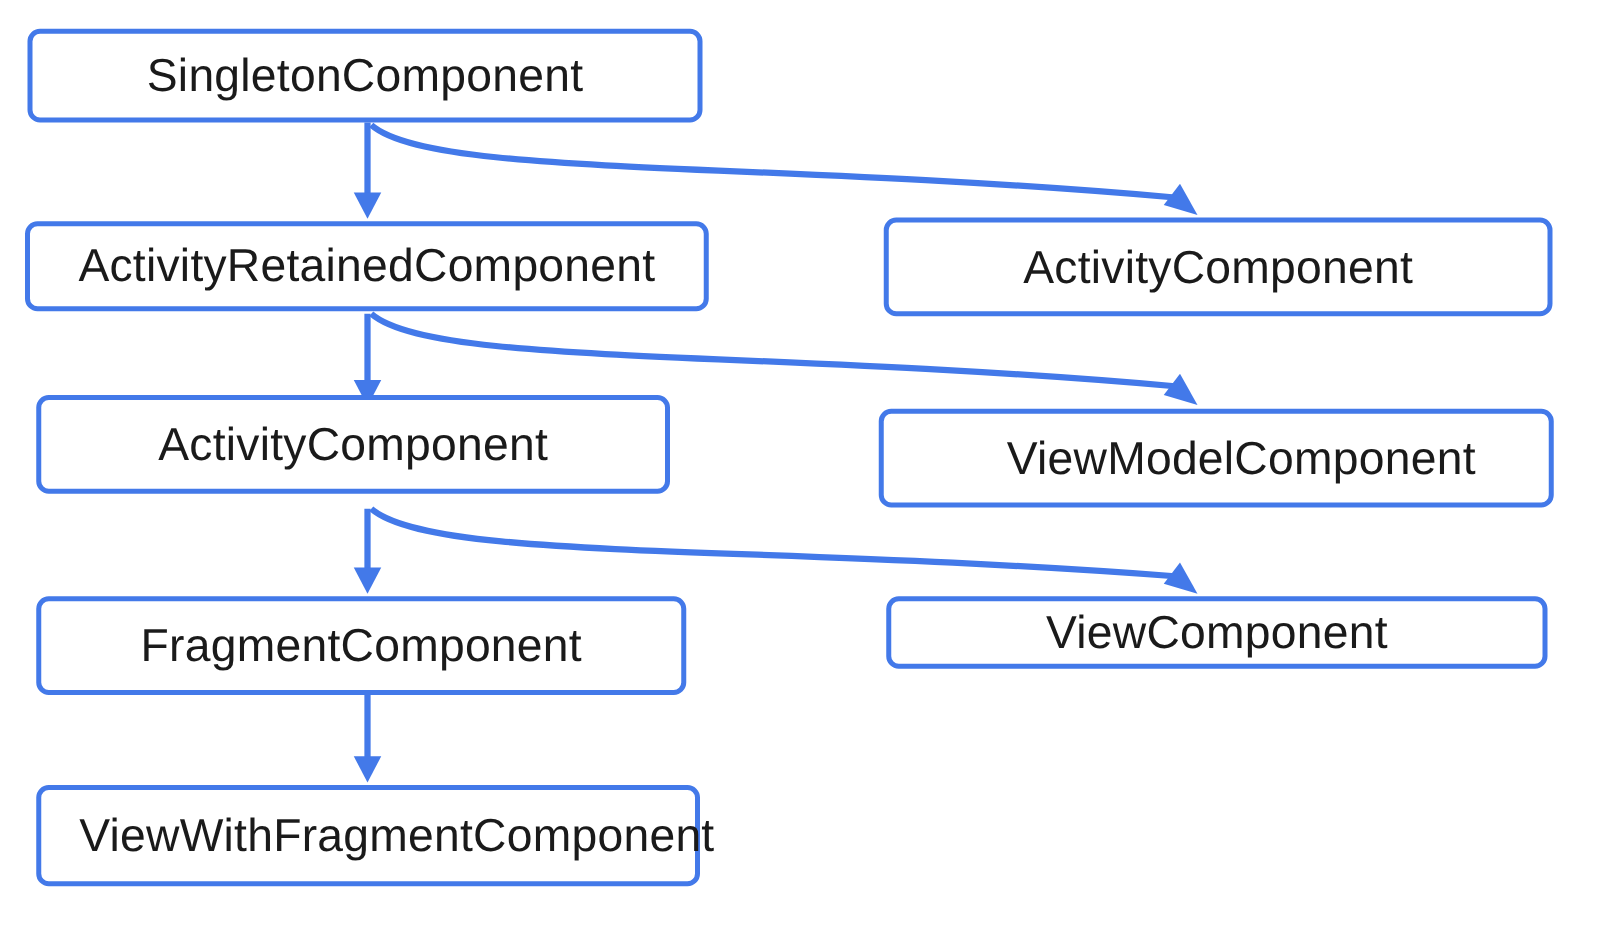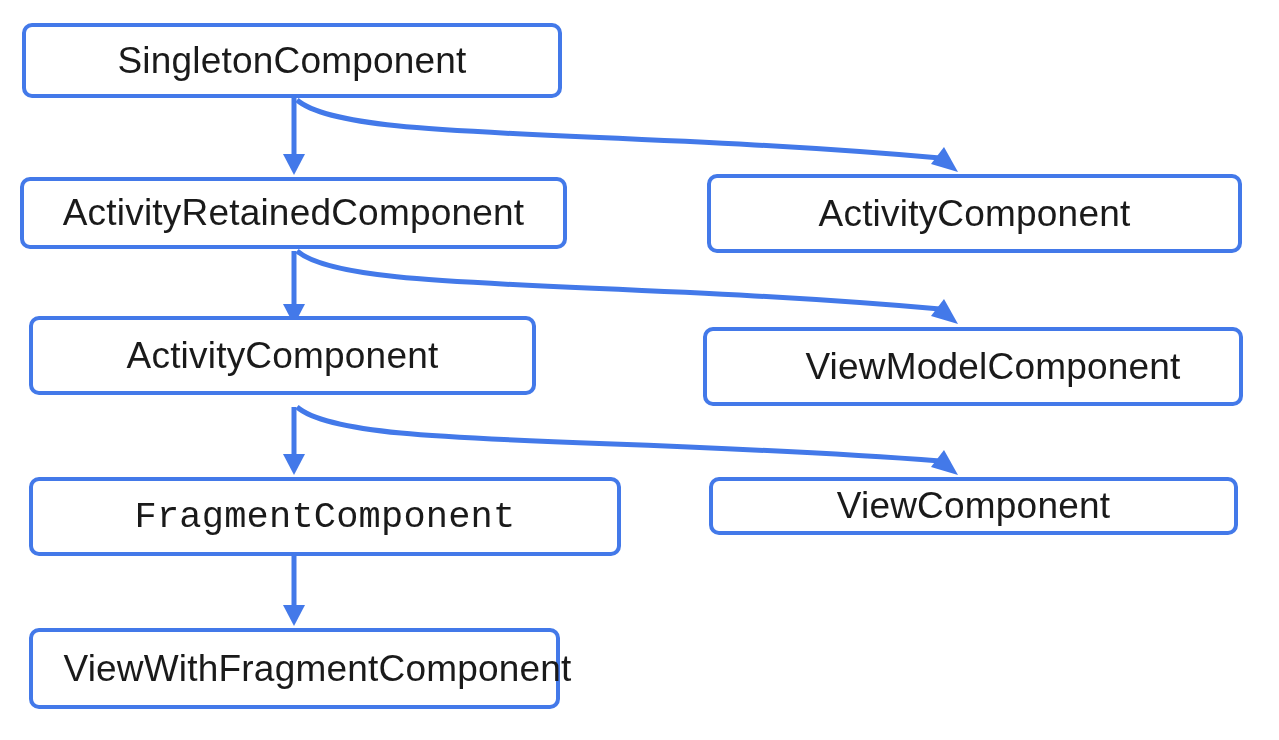--- a/index.html
+++ b/index.html
@@ -49,21 +49,21 @@
     color: var(--label-color);
     letter-spacing: 0.2px;
     white-space: nowrap;
   }
   
   .n-singleton          { left: 22px;  top: 23px;  width: 540px; height: 75px; }
   .n-activity-retained  { left: 20px;  top: 177px; width: 547px; height: 72px; }
   .n-service            { left: 707px; top: 174px; width: 535px; height: 79px; }
   .n-activity           { left: 29px;  top: 316px; width: 507px; height: 79px; }
   .n-viewmodel          { left: 703px; top: 327px; width: 540px; height: 79px; padding-left: 40px; }
-  .n-fragment           { left: 29px;  top: 477px; width: 592px; height: 79px; font-family: Liberation Mono, monospace; }
+  .n-fragment           { left: 29px;  top: 477px; width: 520px; height: 79px; }
   .n-view               { left: 709px; top: 477px; width: 529px; height: 58px; }
   .n-view-with-fragment { left: 29px;  top: 628px; width: 531px; height: 81px; padding-left: 46px; }
 </style>
 </head>
 <body>
 
 <div class="canvas">
 
   <svg class="edges-layer" viewBox="0 0 1279 740" xmlns="http://www.w3.org/2000/svg">
 

